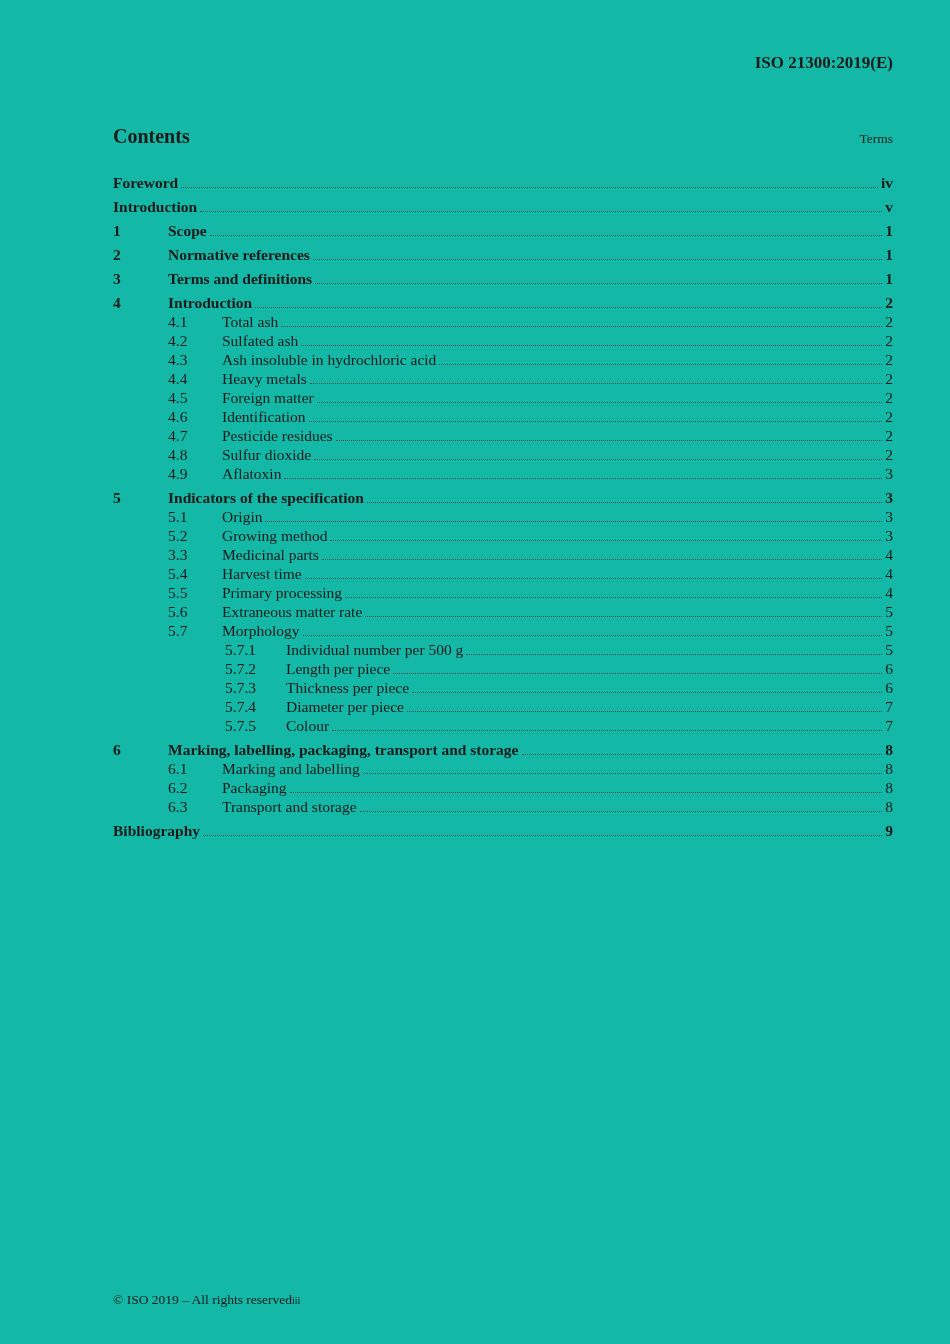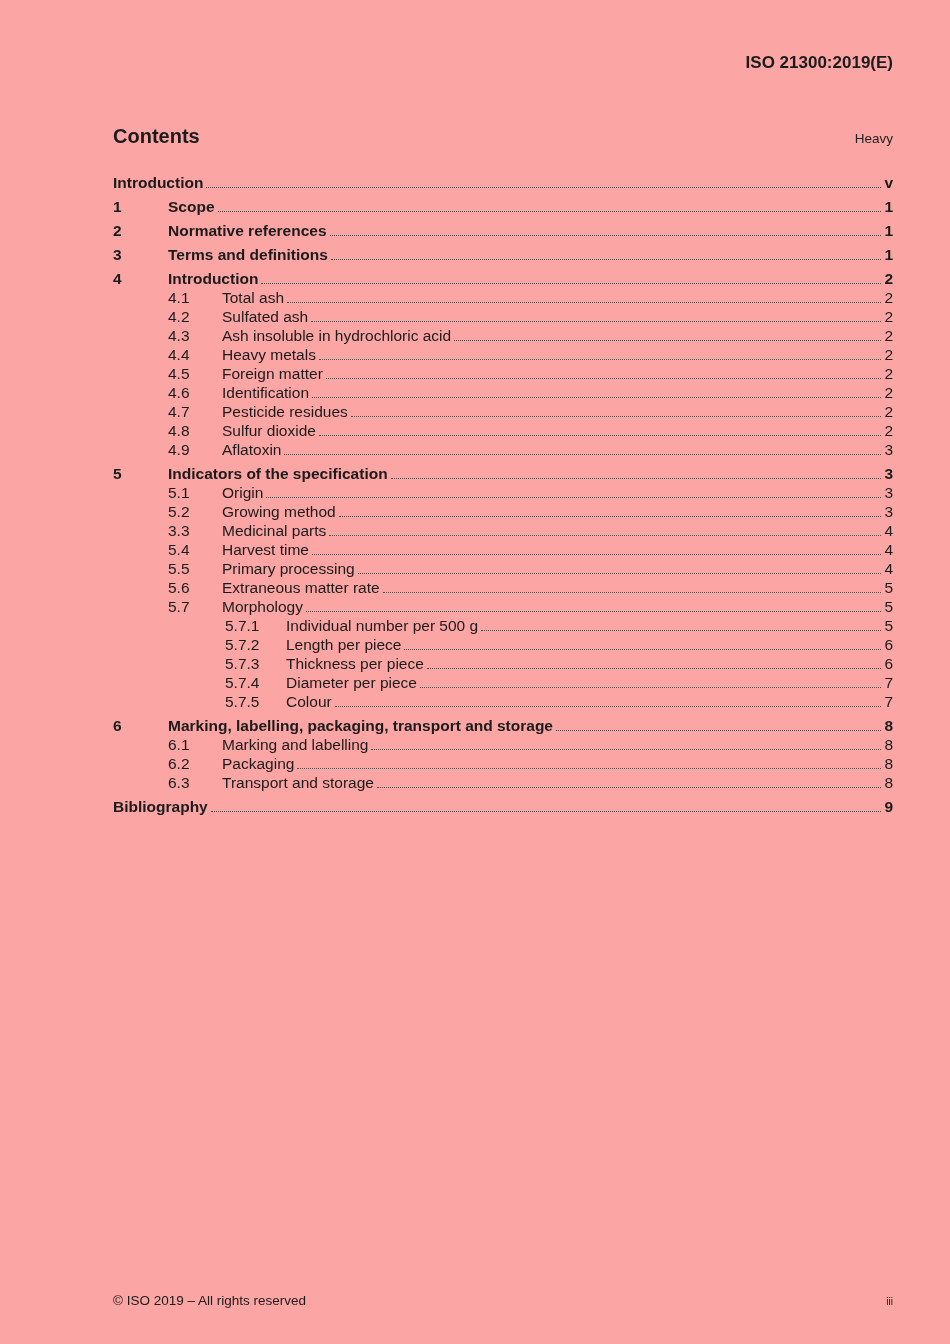--- a/index.html
+++ b/index.html
@@ -1,21 +1,21 @@
 <!DOCTYPE html>
 <html><head>
 <meta charset="utf-8">
 <style>
   html, body { margin: 0; padding: 0; background: #ffffff; }
   .page {
     width: 950px; height: 1344px;
     position: relative;
-    background: #fca5a5;
+    background: #14b8a6;
     color: #1b1b1b;
-    font-family: Liberation Sans, sans-serif;
+    font-family: Liberation Serif, serif;
     overflow: hidden;
     box-sizing: border-box;
   }
   .content { padding: 0 57px 0 113px; }
   .doc-header {
     padding-top: 52px;
     text-align: right;
     font-weight: bold;
     font-size: 17px;
     line-height: 22px;
@@ -54,39 +54,43 @@
     border-bottom: 1.3px dotted #4d4d4d;
     align-self: flex-end;
     margin: 0 3px 4px 3px;
     min-width: 10px;
   }
   .pg { flex: 0 0 auto; text-align: right; }
   .footer {
     position: absolute;
     left: 113px; right: 57px; bottom: 36px;
     display: flex;
-    justify-content: space-between;
     align-items: baseline;
     font-size: 13.5px;
   }
   .footer .folio { font-size: 10px; }
 </style>
 </head>
 <body>
 
 <div class="page">
   <div class="content">
     <div class="doc-header">ISO 21300:2019(E)</div>
 
     <div class="title-row">
       <div class="doc-title">Contents</div>
-      <div class="page-col-label">Heavy</div>
+      <div class="page-col-label">Terms</div>
     </div>
 
     <div class="toc">
+        <div class="row lvl0 bold">
+          <span class="ttl">Foreword</span>
+          <span class="leader"></span>
+          <span class="pg">iv</span>
+        </div>
         <div class="row lvl0 bold gap">
           <span class="ttl">Introduction</span>
           <span class="leader"></span>
           <span class="pg">v</span>
         </div>
         <div class="row lvl1 bold gap">
           <span class="num">1</span>
           <span class="ttl">Scope</span>
           <span class="leader"></span>
           <span class="pg">1</span>

